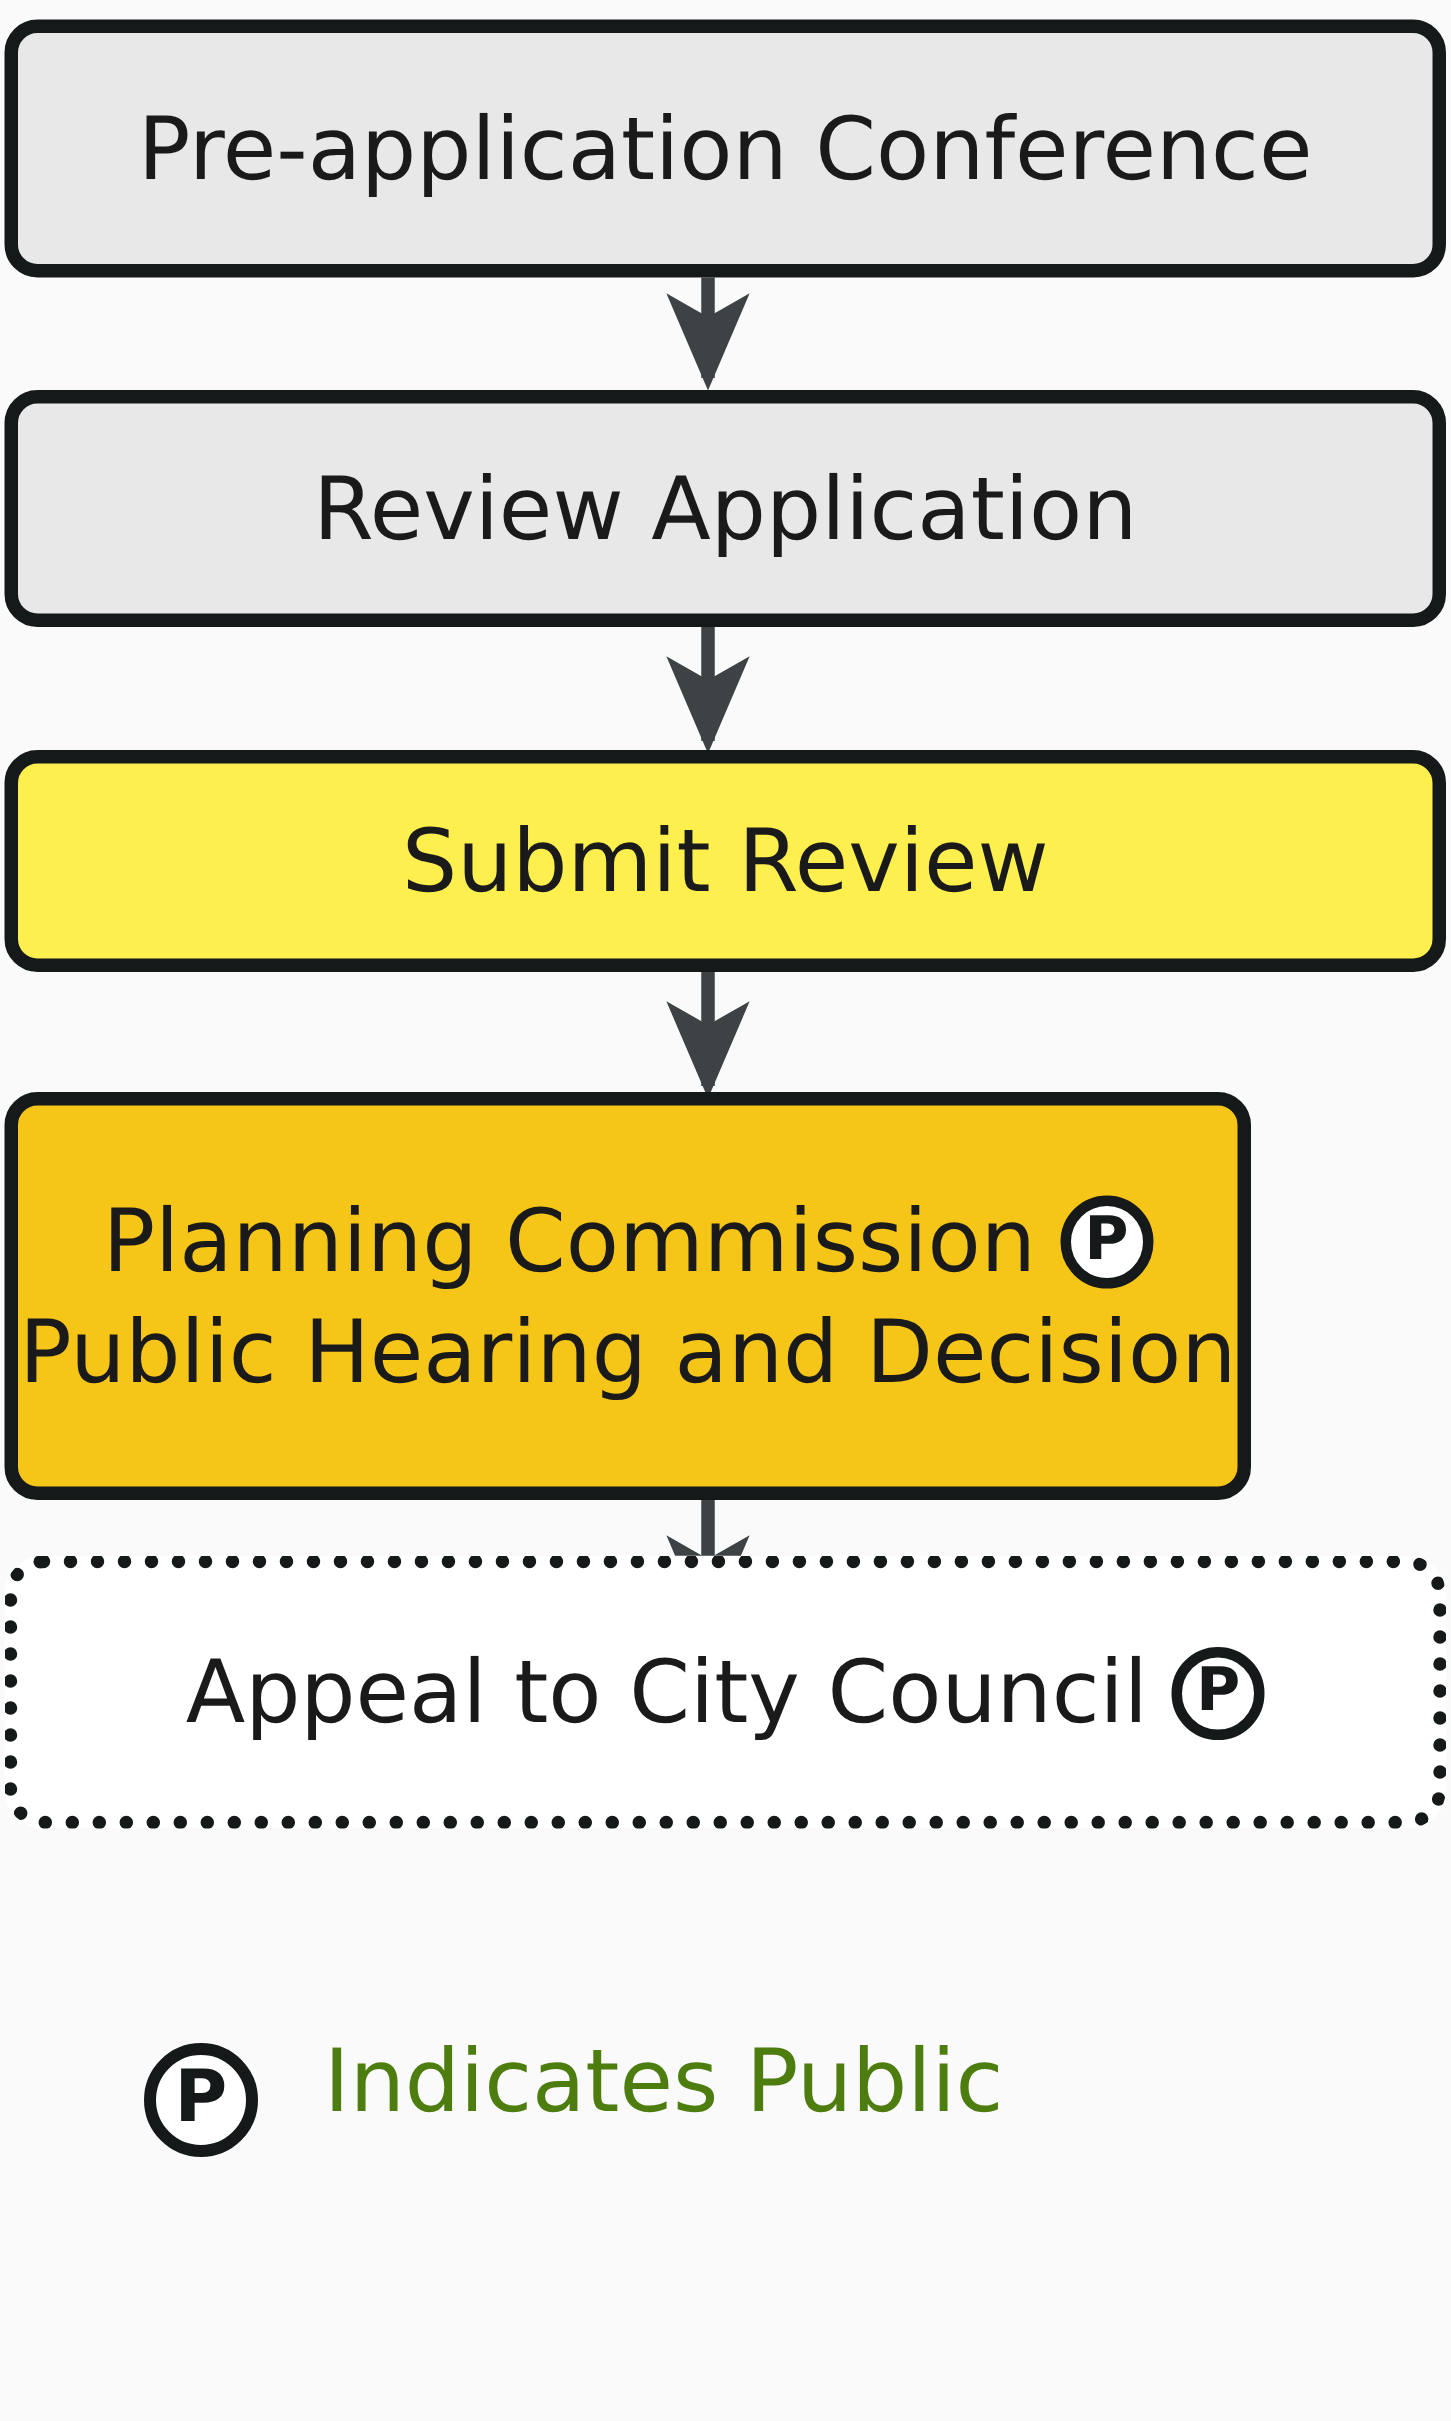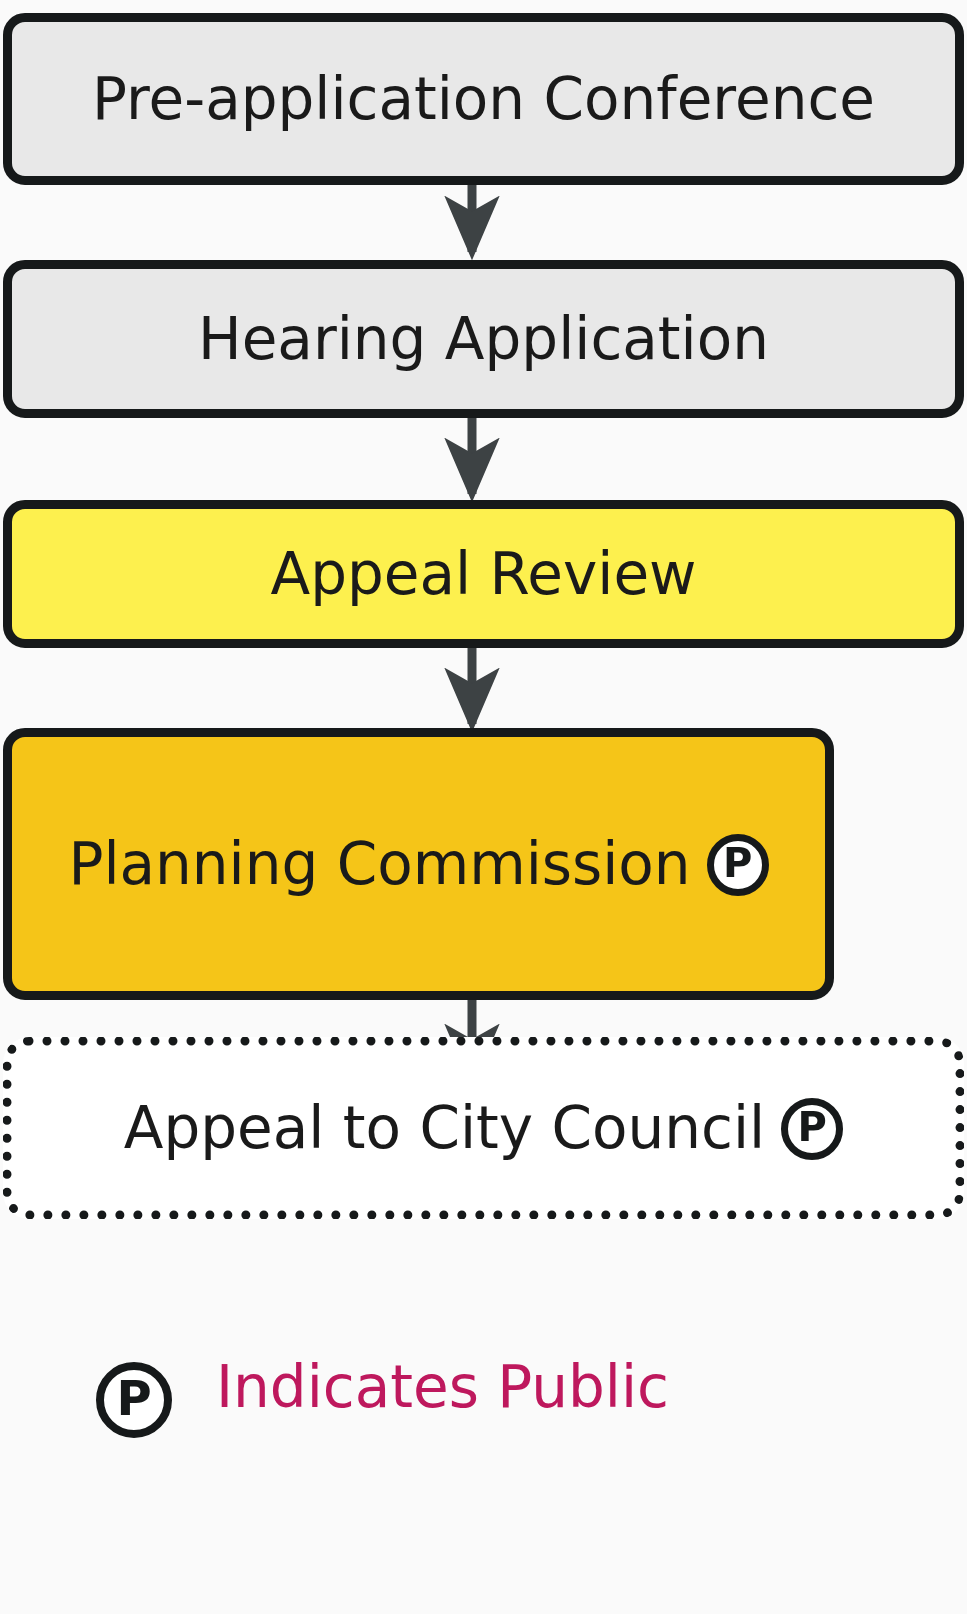--- a/index.html
+++ b/index.html
@@ -119,21 +119,21 @@
     font-weight: 700;
     color: #16191a;
     box-sizing: border-box;
     line-height: 1;
     margin-top: 14px;
   }
   .legend-badge span { position: relative; top: -2px; }
   .legend-text {
     font-size: 58px;
     line-height: 1.35;
-    color: #be185d;
+    color: #4d7c0f;
     padding-top: 0px;
   }
   .legend-line { display: block; white-space: nowrap; }
 </style>
 </head>
 <body>
 
 <div id="flow-root">
 
   <svg class="arrow" width="967" height="1614" aria-hidden="true">
@@ -154,41 +154,44 @@
     <div class="node-inner">
       <div class="label-line">
         <span>Pre-application Conference</span>
       </div>
     </div>
   </div>
 
   <div class="node node-grey" style="left:3px; top:260px; width:961px; height:158px;">
     <div class="node-inner">
       <div class="label-line">
-        <span>Hearing Application</span>
+        <span>Review Application</span>
       </div>
     </div>
   </div>
 
   <div class="node node-yellow" style="left:3px; top:500px; width:961px; height:148px;">
     <div class="node-inner">
       <div class="label-line">
-        <span>Appeal Review</span>
+        <span>Submit Review</span>
       </div>
     </div>
   </div>
 
   <div class="node node-amber" style="left:3px; top:728px; width:831px; height:272px;">
     <div class="node-inner">
       <div class="label-line">
         <span>Planning Commission</span>
         <span class="p-badge">
             <span>P</span>
           </span>
       </div>
+      <div class="label-line">
+        <span>Public Hearing and Decision</span>
+      </div>
     </div>
   </div>
 
   <div class="node node-dotted" style="left:3px; top:1037px; width:961px; height:182px;">
     <div class="node-inner">
       <div class="label-line">
         <span>Appeal to City Council</span>
         <span class="p-badge">
             <span>P</span>
           </span>

